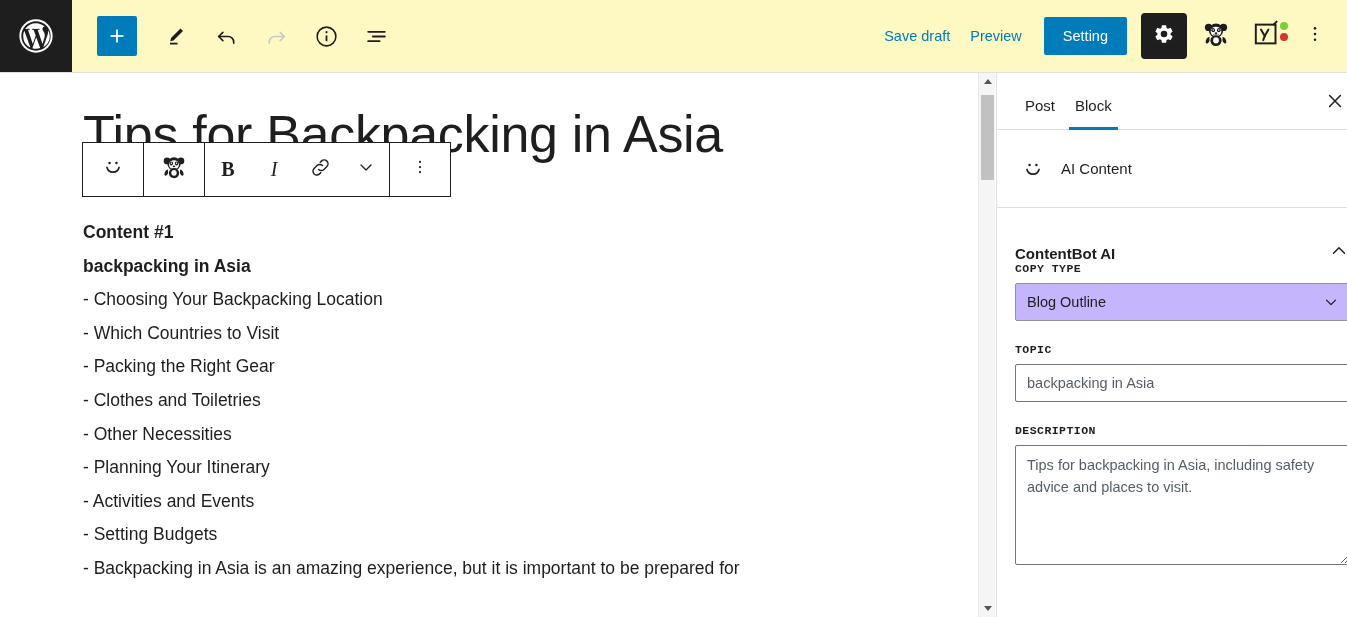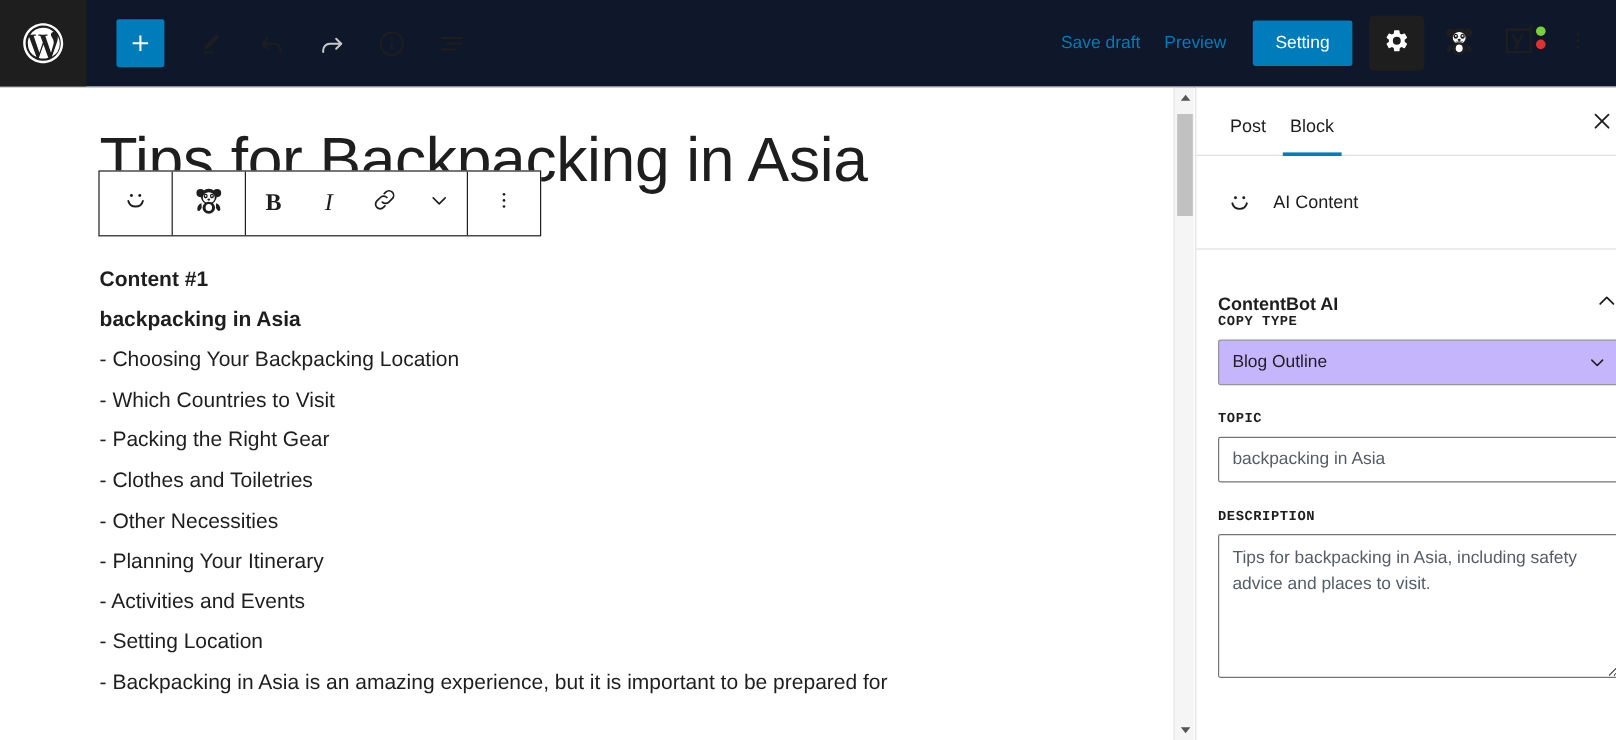--- a/index.html
+++ b/index.html
@@ -20,21 +20,21 @@
     height: 617px;
     overflow: hidden;
   }
 
   
   .header {
     position: absolute;
     top: 0; left: 0;
     width: 1347px;
     height: 73px;
-    background: #0f172a;
+    background: #fef9c3;
     border-bottom: 1px solid #e0e0e0;
     display: flex;
     align-items: stretch;
   }
 
   .wp-logo-btn {
     width: 72px;
     height: 72px;
     background: #1e1e1e;
     display: flex;
@@ -587,21 +587,21 @@
     <div class="editor-body">
       <div class="content-line bold">Content #1</div>
       <div class="content-line bold">backpacking in Asia</div>
       <div class="content-line">- Choosing Your Backpacking Location</div>
       <div class="content-line">- Which Countries to Visit</div>
       <div class="content-line">- Packing the Right Gear</div>
       <div class="content-line">- Clothes and Toiletries</div>
       <div class="content-line">- Other Necessities</div>
       <div class="content-line">- Planning Your Itinerary</div>
       <div class="content-line">- Activities and Events</div>
-      <div class="content-line">- Setting Location</div>
+      <div class="content-line">- Setting Budgets</div>
       <div class="content-line">- Backpacking in Asia is an amazing experience, but it is important to be prepared for</div>
     </div>
   </div>
 
   <div class="scrollbar">
     <div class="sb-arrow up">
       <i></i>
     </div>
     <div class="sb-thumb"></div>
     <div class="sb-arrow down">

